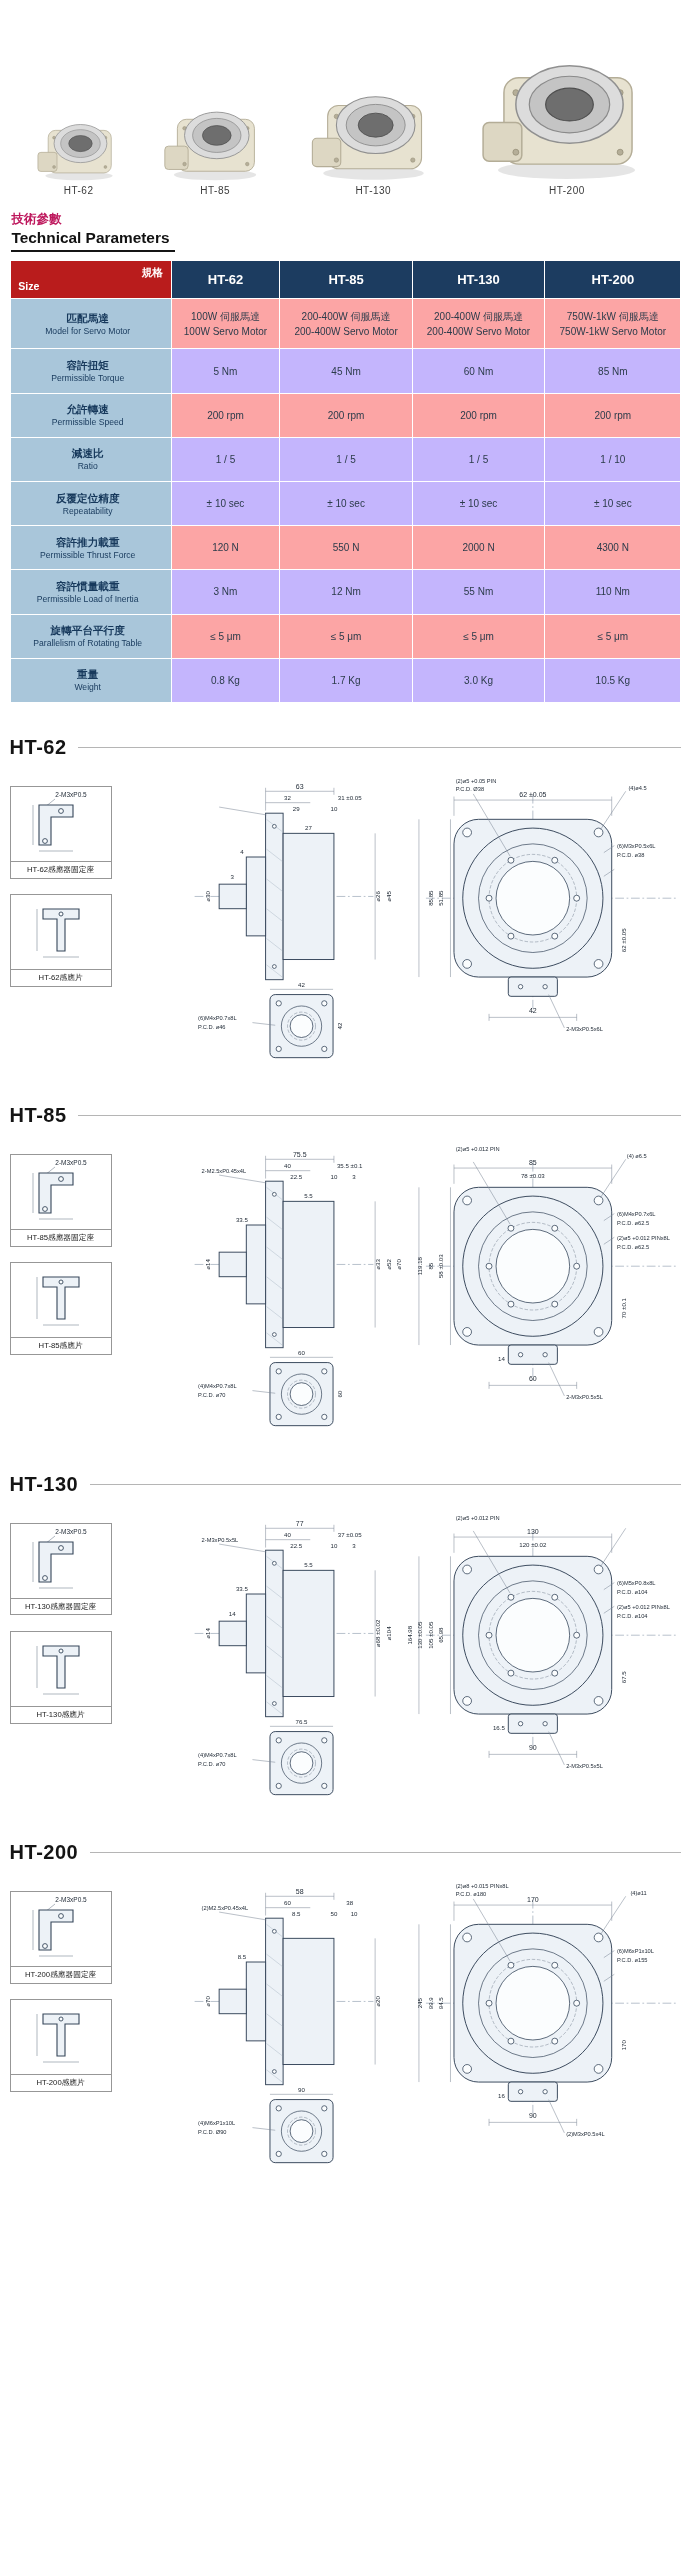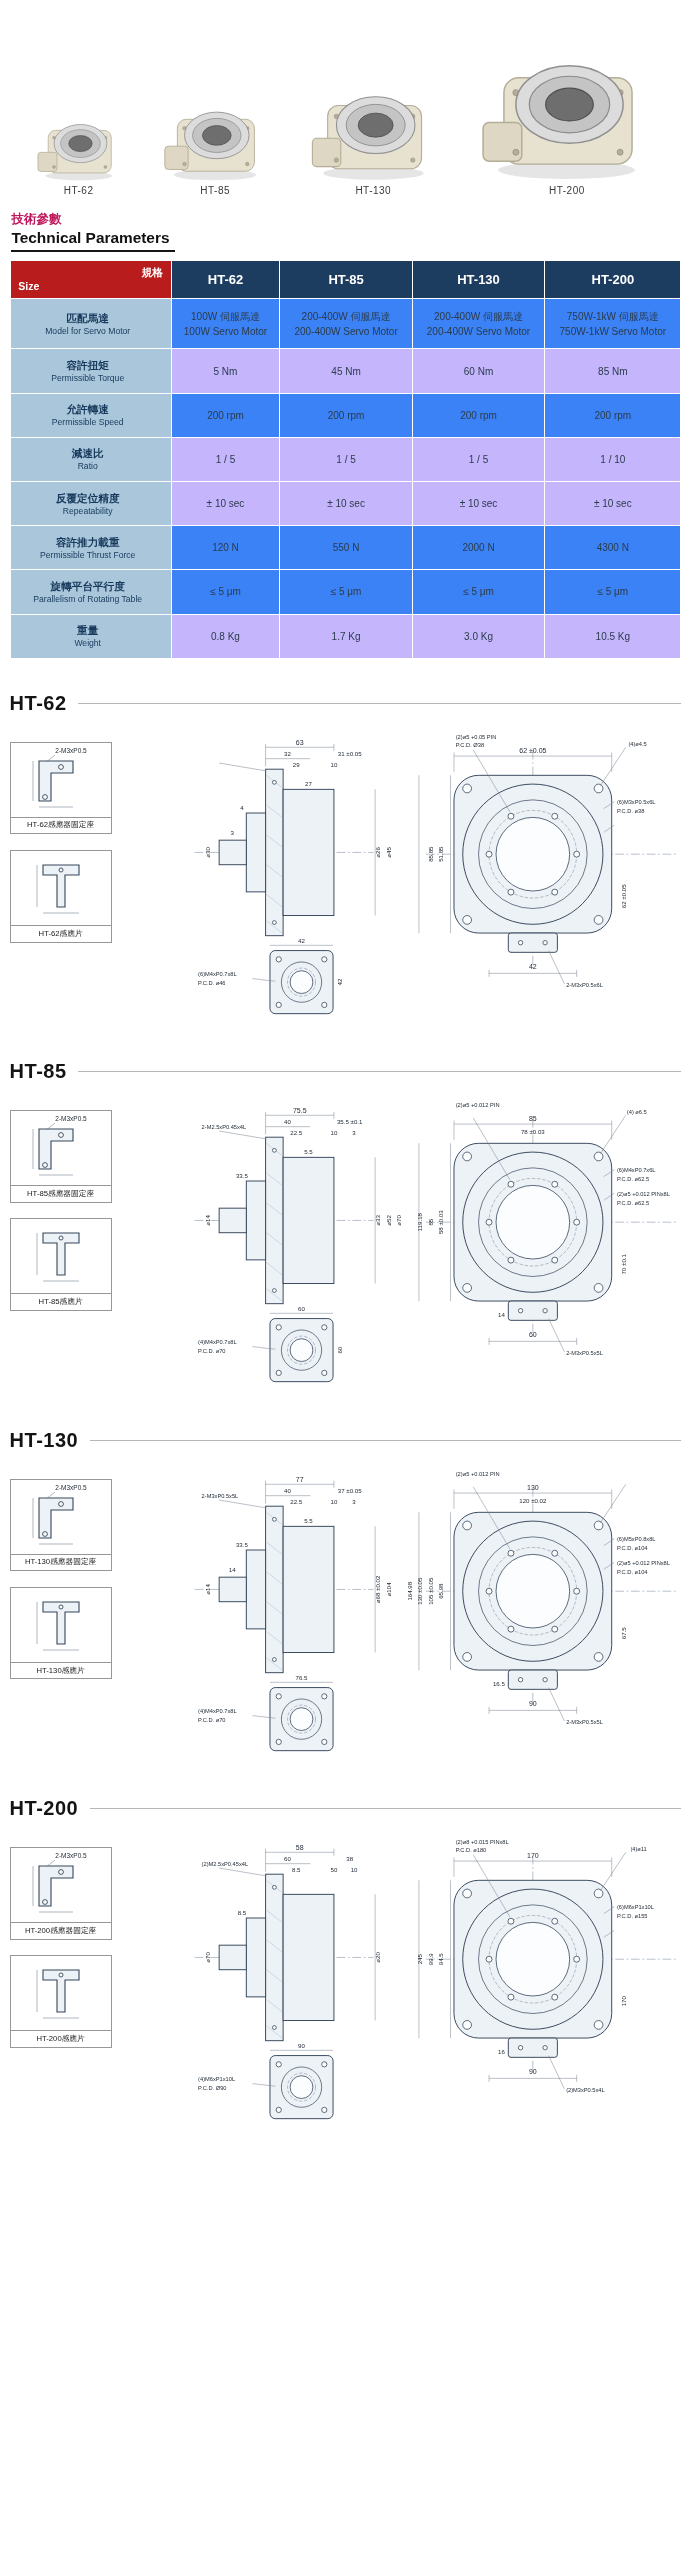--- a/index.html
+++ b/index.html
@@ -27,21 +27,21 @@
   
   .spec-table{width:100%;border-collapse:collapse;margin-top:7.7px;font-size:10px;border:1px solid #b0c6d6}
   .spec-table th,.spec-table td{border:1.4px solid #fff;text-align:center;vertical-align:middle;padding:9.6px 3.8px}
   .spec-table thead th{background:#1c3c60;color:#fff;font-size:13px;font-weight:bold}
   .spec-table thead th.size-cell{background:#b91c1c;font-size:10.6px;font-weight:bold;padding:5.8px 7.7px}
   .size-zh{text-align:right}
   .size-en{text-align:left}
   .row-label{background:#a9c6da;color:#17395c;text-align:right;padding-right:9.6px !important;width:161px}
   .row-label .zh{font-weight:bold;font-size:10.6px}
   .row-label .en{font-size:8.6px;font-weight:normal}
-  tr.odd td.val{background:#3b82f6}
+  tr.odd td.val{background:#fca5a5}
   tr.even td.val{background:#c4b5fd}
   td.val{white-space:pre-line;color:#2b3b4a;line-height:1.5}
 
   
   .ht-section{margin-top:33px}
   .sec-title-row{display:flex;align-items:center;gap:11.5px;margin-bottom:5.8px}
   .sec-title{font-size:20px;font-weight:bold;color:#141414;white-space:nowrap;letter-spacing:0.5px}
   .sec-rule{flex:1;height:1px;background:#b5b5b5}
   .sec-body{display:flex;gap:9px}
   .detail-col{width:102px;display:flex;flex-direction:column;gap:15.4px;padding-top:21px}
@@ -212,20 +212,30 @@
         </tr>
         <tr class="odd">
           <th class="row-label">
             <div class="zh">容許推力載重</div>
             <div class="en">Permissible Thrust Force</div>
           </th>
           <td class="val">120 N</td>
           <td class="val">550 N</td>
           <td class="val">2000 N</td>
           <td class="val">4300 N</td>
+        </tr>
+        <tr class="even">
+          <th class="row-label">
+            <div class="zh">容許慣量載重</div>
+            <div class="en">Permissible Load of Inertia</div>
+          </th>
+          <td class="val">3 Nm</td>
+          <td class="val">12 Nm</td>
+          <td class="val">55 Nm</td>
+          <td class="val">110 Nm</td>
         </tr>
         <tr class="odd">
           <th class="row-label">
             <div class="zh">旋轉平台平行度</div>
             <div class="en">Parallelism of Rotating Table</div>
           </th>
           <td class="val">≤ 5 μm</td>
           <td class="val">≤ 5 μm</td>
           <td class="val">≤ 5 μm</td>
           <td class="val">≤ 5 μm</td>

